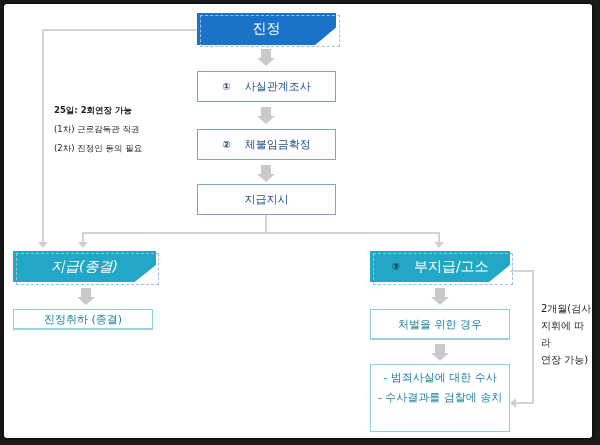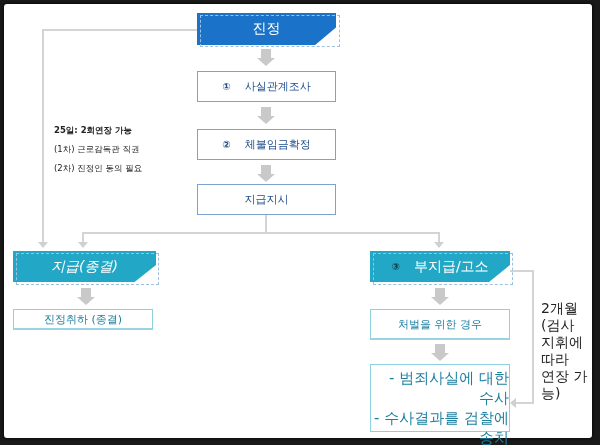--- a/index.html
+++ b/index.html
@@ -36,24 +36,24 @@
   .box-teal { border: 1px solid #8fd0df; border-bottom: 2px solid #9ad3e1; color: #1b7fa0; }
   .banner {
     position: absolute; display: flex; align-items: center; justify-content: center;
     color: #fff; font-size: 14px;
     clip-path: polygon(0 0, 100% 0, 100% 45%, 85% 100%, 0 100%);
   }
   .banner-dash {
     position: absolute; border: 1px dashed #9fc0dd; pointer-events: none;
   }
   .num { font-size: 10px; margin-right: 14px; font-weight: bold; }
-  .note { position: absolute; font-size: 8.5px; color: #222; line-height: 19px; margin-top: 20px; }
-  .note-right { position: absolute; font-size: 14px; color: #222; line-height: 17px; }
+  .note { position: absolute; font-size: 8.5px; color: #222; line-height: 19px; }
+  .note-right { position: absolute; font-size: 10px; color: #222; line-height: 17px; }
   .list-box { position: absolute; background: #fff; border: 1px solid #8fd0df; color: #1b7fa0;
-    font-size: 15px; text-align: right; padding-top: 8px; line-height: 20px; }
+    font-size: 11px; text-align: center; padding-top: 8px; line-height: 20px; }
 </style>
 </head>
 <body>
 
 <div class="frame">
 
   <div class="line" style="left:38px; top:25px; width:160px; height:2px;"></div>
   <div class="line" style="left:38px; top:25px; width:2px; height:214px;"></div>
   <div class="arrow-small" style="left:34px; top:238px;"></div>
 

